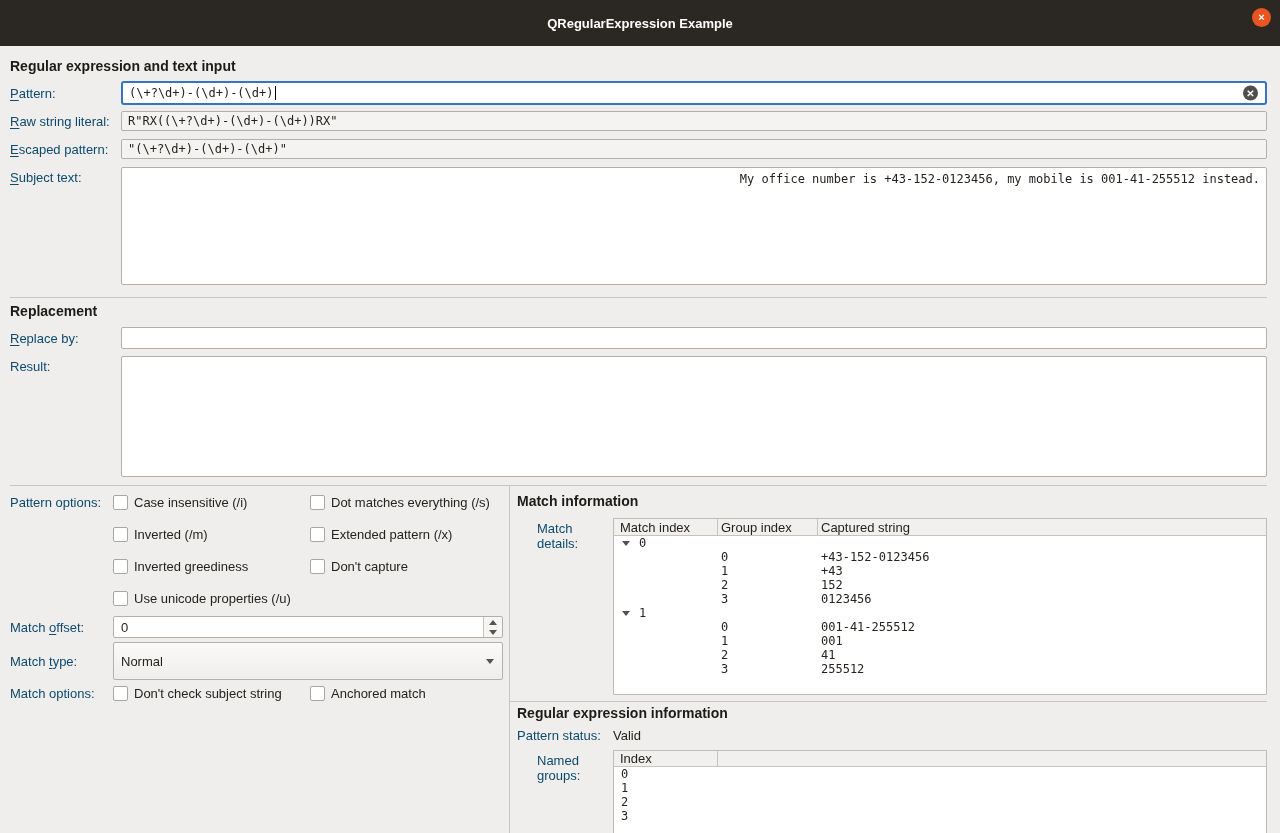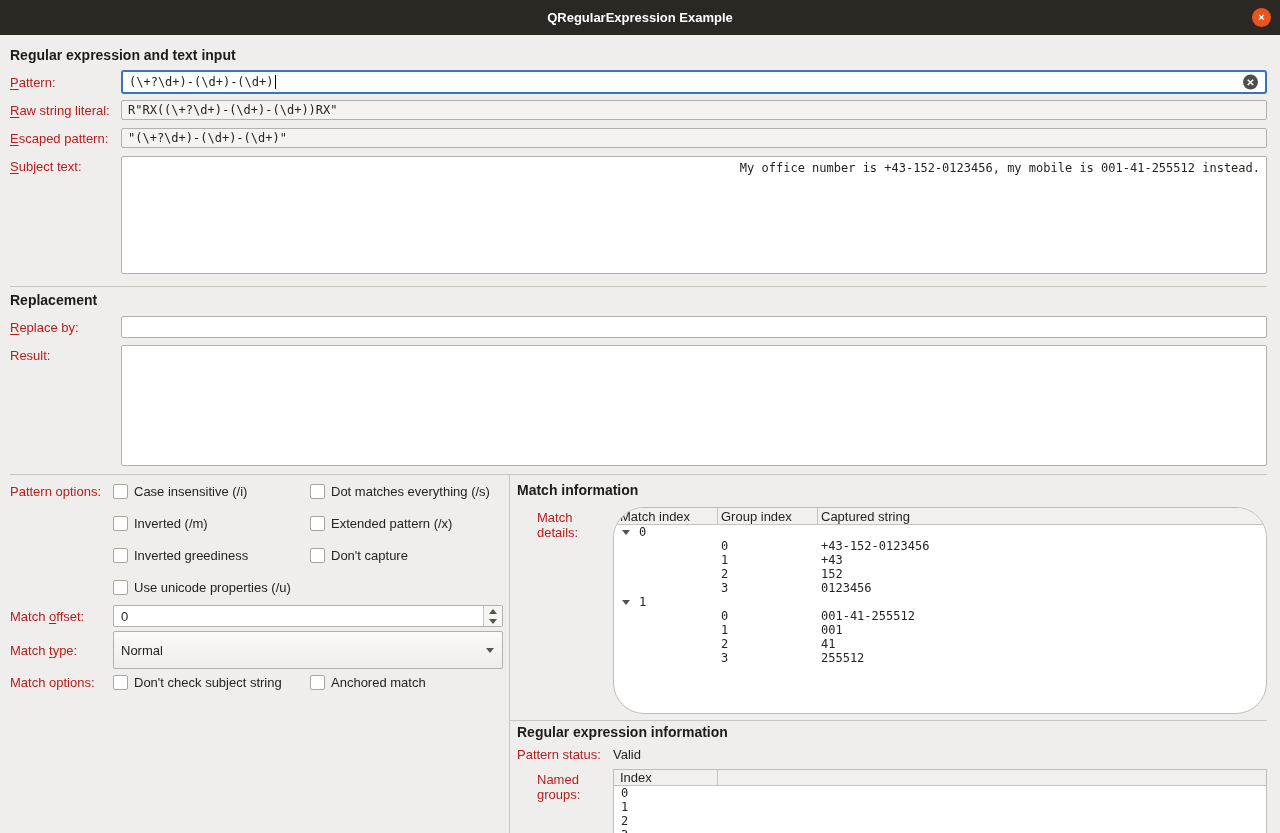--- a/index.html
+++ b/index.html
@@ -4,40 +4,40 @@
 <style>
   * { margin:0; padding:0; box-sizing:border-box; }
   html,body { background:#efeeec; }
   .window {
     width:1280px; height:833px; position:relative; overflow:hidden;
     background:var(--window-bg,#efeeec);
     font-family:"Liberation Sans", sans-serif; font-size:13px; color:#26231f;
   }
   
   .titlebar {
-    height:35px; background:var(--titlebar,#2b2723);
+    height:46px; background:var(--titlebar,#2b2723);
     display:flex; align-items:center; justify-content:center; position:relative;
   }
   .titlebar .title { color:#ffffff; font-weight:bold; font-size:13px; }
   .close-btn {
     position:absolute; right:9px; top:8px; width:19px; height:19px; border-radius:50%;
     background:var(--close,#e95420); color:#fff; font-size:11px; font-weight:bold;
     display:flex; align-items:center; justify-content:center; cursor:pointer;
     line-height:1;
   }
   
   .content { padding:0 13px 0 10px; }
   .section-header { font-weight:bold; font-size:14px; height:16px; line-height:16px; color:#1d1b18; }
   .h-top { margin-top:12px; }
   .hdivider { height:1px; background:#c9c6c2; }
 
   .form-row { display:grid; grid-template-columns:111px 1fr; align-items:center; }
   .form-row.top { align-items:start; }
   .form-row.top .label { padding-top:3px; }
-  .label { color:#b91c1c; }
+  .label { color:#0c4a6e; }
   .mn { text-decoration:underline; text-underline-offset:2px; }
 
   .mono, .lineedit, .bigtext { font-family:"DejaVu Sans Mono","Liberation Mono",monospace; font-size:12px;text-align:right; }
   .lineedit {
     height:20px; background:#ffffff; border:1px solid #b3b0ac; border-radius:2px;
     display:flex; align-items:center; padding:0 6px; white-space:pre; overflow:hidden;
   }
   .lineedit.readonly { background:#f4f3f1; }
   .lineedit.focused {
     height:24px; border:2px solid var(--accent,#3474c0); border-radius:3px; position:relative; padding-right:28px;
@@ -84,21 +84,21 @@
   .combobox {
     height:38px; border:1px solid #b3b0ac; border-radius:2px;
     background:linear-gradient(#fbfaf8,#eeedeb);
     display:flex; align-items:center; justify-content:space-between; padding:0 8px 0 7px; cursor:pointer;
   }
 
   
   .mi-row { display:grid; grid-template-columns:96px 1fr; align-items:start; }
   .mi-row .label { padding-top:3px;margin-left:20px; }
   .tree, .ntable { border:1px solid #bfbcb8; background:#fff; overflow:hidden; }
-  .tree { height:207px;border-radius:31px; }
+  .tree { height:177px; }
   .ntable { height:84px; }
   .thead { display:flex; background:#f1f0ee; border-bottom:1px solid #c6c3bf; }
   .tree .thead { height:17px; }
   .ntable .thead { height:16px; }
   .th { display:flex; align-items:center; border-right:1px solid #c6c3bf; padding-left:3px; overflow:hidden; }
   .th.first { width:104px; padding-left:6px; }
   .th.w100 { width:100px; }
   .th.last { flex:1; border-right:none; }
   .tbody { background:#fff; }
   .tr { display:flex; height:14px; line-height:14px; font-family:"DejaVu Sans Mono","Liberation Mono",monospace; font-size:12px; }

